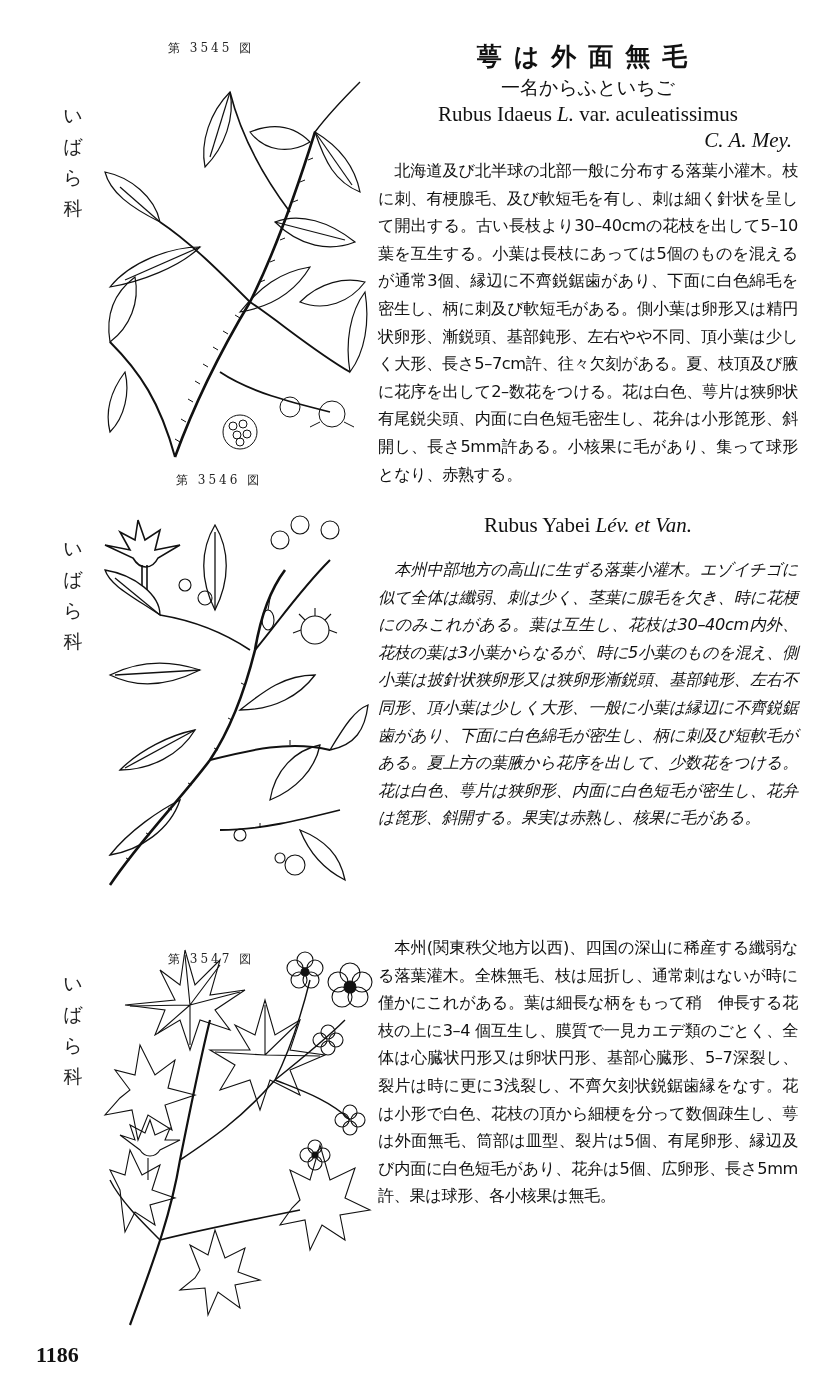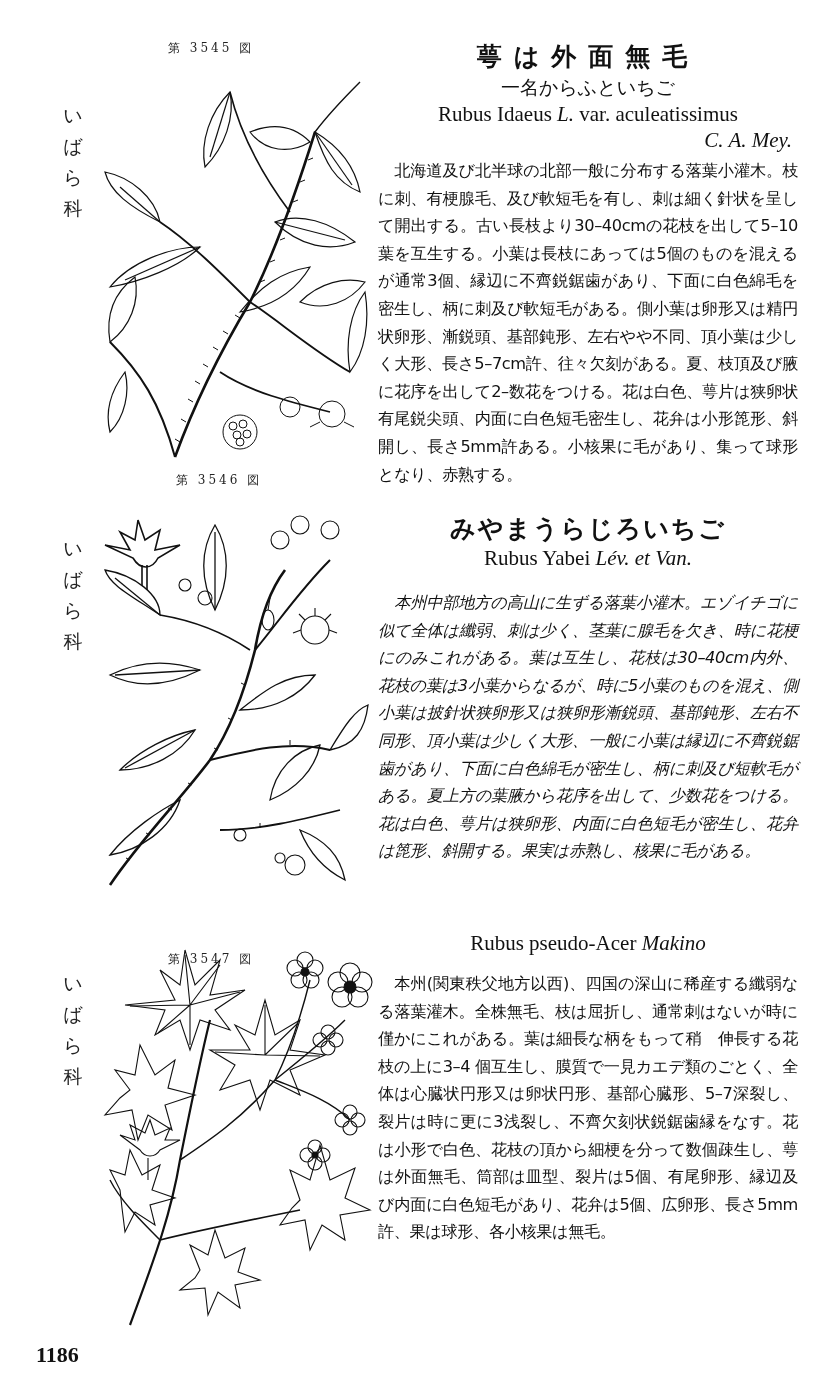--- a/index.html
+++ b/index.html
@@ -136,21 +136,20 @@
       <circle cx="105" cy="88" r="7"></circle>
     <circle cx="195" cy="355" r="10"></circle>
       <circle cx="180" cy="348" r="5"></circle>
     <circle cx="140" cy="325" r="6"></circle>
   </g>
 
   <path d="M30 350 l-4 -2 M50 325 l-4 -2 M72 300 l-4 -2 M92 275 l-4 -2 M118 240 l-4 -2 M132 210 l-4 -2 M145 175 l-4 -2 M190 235 l0 -5 M160 318 l0 -5" stroke-width="1"></path>
 </svg>
 
 <div class="entry" style="top:512px;">
-  <div class="jp-title">みやまうらじろいちご</div>
   <div class="sci" style="">
     <span>Rubus Yabei</span>
     <i>Lév. et Van.</i>
   </div>
   <div class="desc" style="margin-top:18px;font-style:italic;">
     <p>本州中部地方の高山に生ずる落葉小灌木。エゾイチゴに似て全体は纖弱、刺は少く、茎葉に腺毛を欠き、時に花梗にのみこれがある。葉は互生し、花枝は30–40cm内外、花枝の葉は3小葉からなるが、時に5小葉のものを混え、側小葉は披針状狭卵形又は狭卵形漸鋭頭、基部鈍形、左右不同形、頂小葉は少しく大形、一般に小葉は縁辺に不齊鋭鋸歯があり、下面に白色綿毛が密生し、柄に刺及び短軟毛がある。夏上方の葉腋から花序を出して、少数花をつける。花は白色、萼片は狭卵形、内面に白色短毛が密生し、花弁は箆形、斜開する。果実は赤熟し、核果に毛がある。</p>
   </div>
 </div>
 
 <div class="fig-label" style="left:168px; top:951px;">第 3547 図</div>
@@ -217,22 +216,18 @@
         <circle cx="-8" cy="0" r="7"></circle>
         <circle cx="0" cy="0" r="3" fill="#111"></circle>
     </g>
 
     <path d="M20 195 L35 200 L30 185 L45 193 L50 180 L55 195 L70 188 L65 200 L80 200 L60 210 C 55 218, 45 218, 40 210 Z"></path>
     <path d="M48 218 L48 240"></path>
   </g>
 </svg>
 
 <div class="entry" style="top:920px;">
-  <div class="sci" style="margin-top:10px;">
-    <span>Rubus pseudo-Acer</span>
-    <i>Makino</i>
-  </div>
   <div class="desc" style="margin-top:14px;">
     <p>本州(関東秩父地方以西)、四国の深山に稀産する纖弱なる落葉灌木。全株無毛、枝は屈折し、通常刺はないが時に僅かにこれがある。葉は細長な柄をもって稍ゝ伸長する花枝の上に3–4 個互生し、膜質で一見カエデ類のごとく、全体は心臓状円形又は卵状円形、基部心臓形、5–7深裂し、裂片は時に更に3浅裂し、不齊欠刻状鋭鋸歯縁をなす。花は小形で白色、花枝の頂から細梗を分って数個疎生し、萼は外面無毛、筒部は皿型、裂片は5個、有尾卵形、縁辺及び内面に白色短毛があり、花弁は5個、広卵形、長さ5mm許、果は球形、各小核果は無毛。</p>
   </div>
 </div>
 
 <div class="page-num">1186</div>
 
 </body></html>

